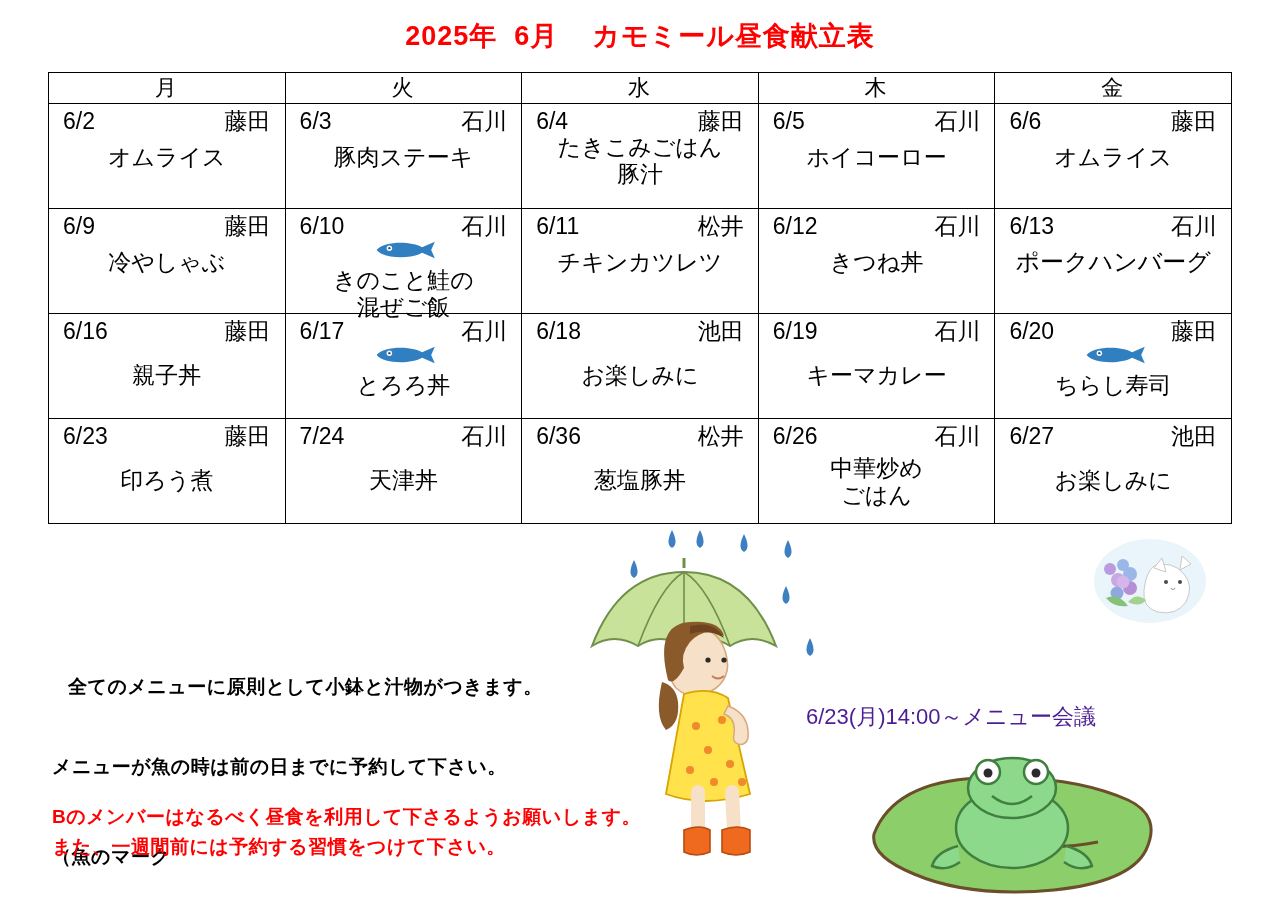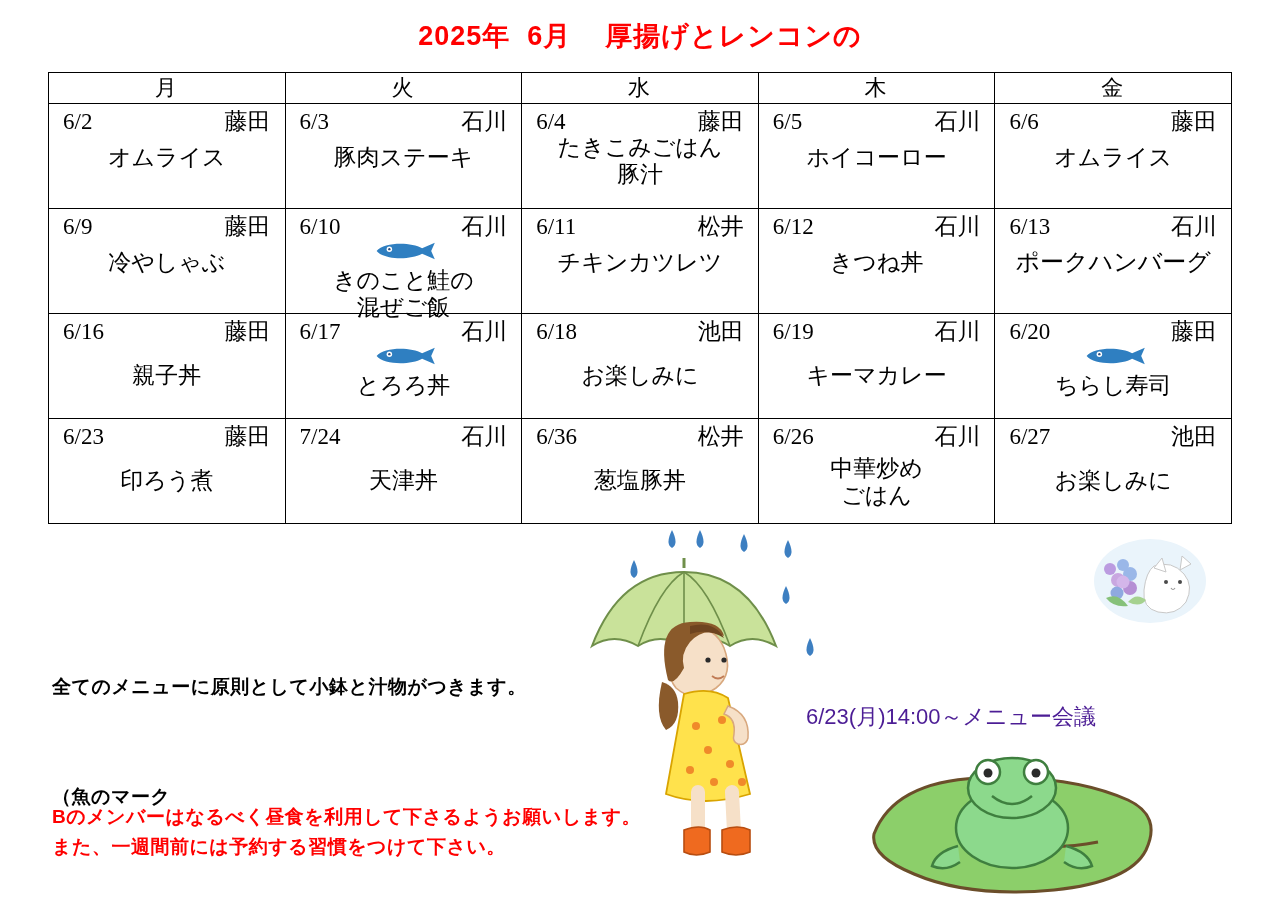--- a/index.html
+++ b/index.html
@@ -54,21 +54,21 @@
     position: relative;
   }
   .cell-top {
     display: flex;
     justify-content: space-between;
     align-items: baseline;
     padding: 3px 14px 0 14px;
     font-size: 23px;
     line-height: 28px;
   }
-  .cell-date { white-space: pre; font-family: Liberation Serif, serif; }
+  .cell-date { white-space: pre; }
   .cell-staff { white-space: pre; }
   .cell-menu {
     position: absolute;
     left: 0;
     right: 0;
     top: 40px;
     text-align: center;
     font-size: 23px;
     line-height: 27px;
     white-space: pre-line;
@@ -88,21 +88,21 @@
 
   
   .note {
     position: absolute;
     font-size: 19px;
     font-weight: bold;
     letter-spacing: 0.5px;
     white-space: pre-line;
     line-height: 30px;
   }
-  #note1 { left: 52px; top: 672px; color: #000000; }
+  #note1 { left: 68px; top: 672px; color: #000000; }
   #note2 { left: 52px; top: 722px; color: #000000; }
   #note3 { left: 52px; top: 802px; color: #ff0000; }
 
   #note2 .inline-fish {
     display: inline-block;
     vertical-align: -4px;
     margin: 0 2px;
   }
 
   #meeting-note {
@@ -115,21 +115,21 @@
   }
 
   
   #girl-illo { position: absolute; left: 572px; top: 530px; }
   #frog-illo { position: absolute; left: 862px; top: 742px; }
   #flower-illo { position: absolute; left: 1092px; top: 536px; }
 </style>
 </head>
 <body>
 
-<div id="title">2025年  6月    厚揚げとレンコンの</div>
+<div id="title">2025年  6月    カモミール昼食献立表</div>
 
 <table id="menu-table">
   <thead>
     <tr>
       <th>月</th>
       <th>火</th>
       <th>水</th>
       <th>木</th>
       <th>金</th>
     </tr>
@@ -434,20 +434,21 @@
     <circle cx="174" cy="31" r="4.5" fill="#2b2b2b"></circle>
     <path d="M130 54 q20 16 40 0" fill="none" stroke="#3f7f3f" stroke-width="2.5"></path>
     <path d="M96 104 q-22 6 -26 20 q14 6 28 -4" fill="#8cd98c" stroke="#3f7f3f" stroke-width="2.5"></path>
     <path d="M204 104 q22 6 26 20 q-14 6 -28 -4" fill="#8cd98c" stroke="#3f7f3f" stroke-width="2.5"></path>
   </g>
 </svg>
 
 <div class="note" id="note1">全てのメニューに原則として小鉢と汁物がつきます。</div>
 
 <div class="note" id="note2">
+  <div>メニューが魚の時は前の日までに予約して下さい。</div>
   <div>
     <span>（魚のマーク</span>
     <span class="inline-fish">
       
     </span>
     
   </div>
 </div>
 
 <div class="note" id="note3">Bのメンバーはなるべく昼食を利用して下さるようお願いします。

